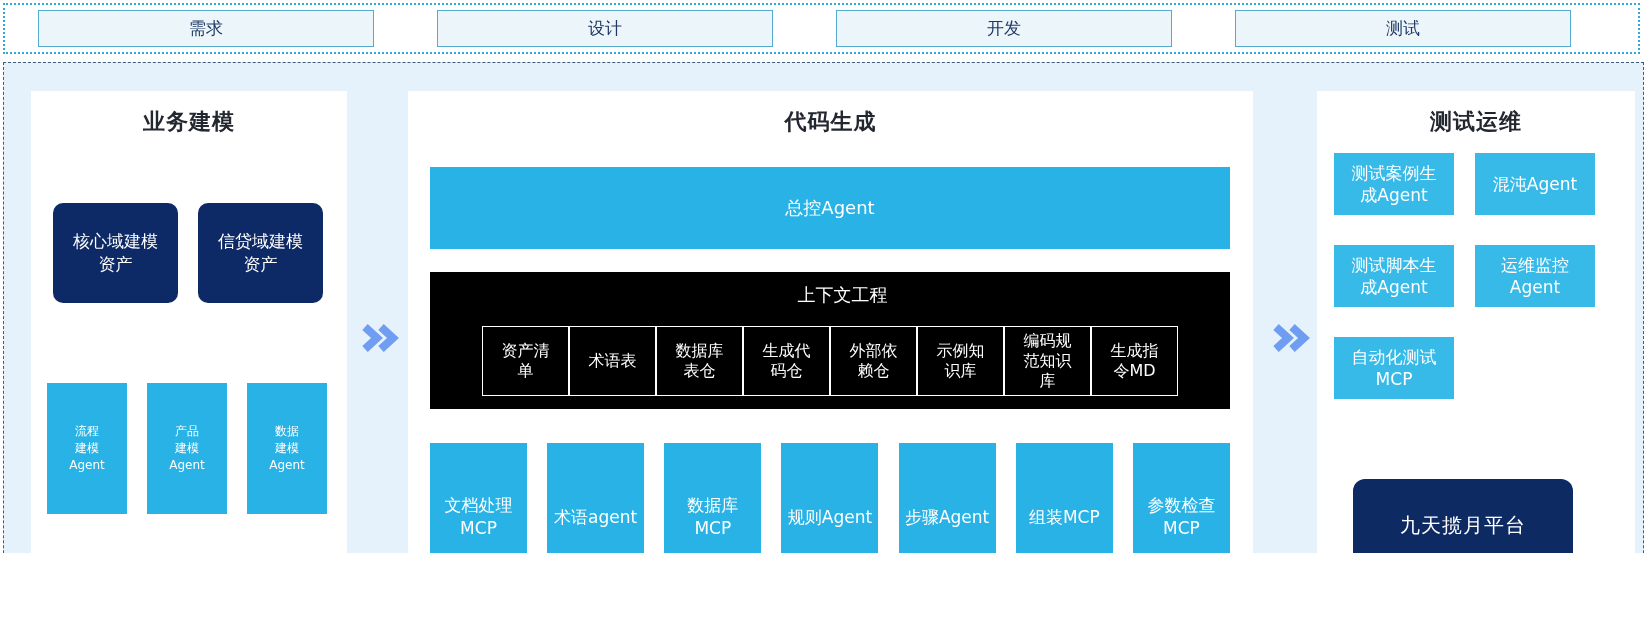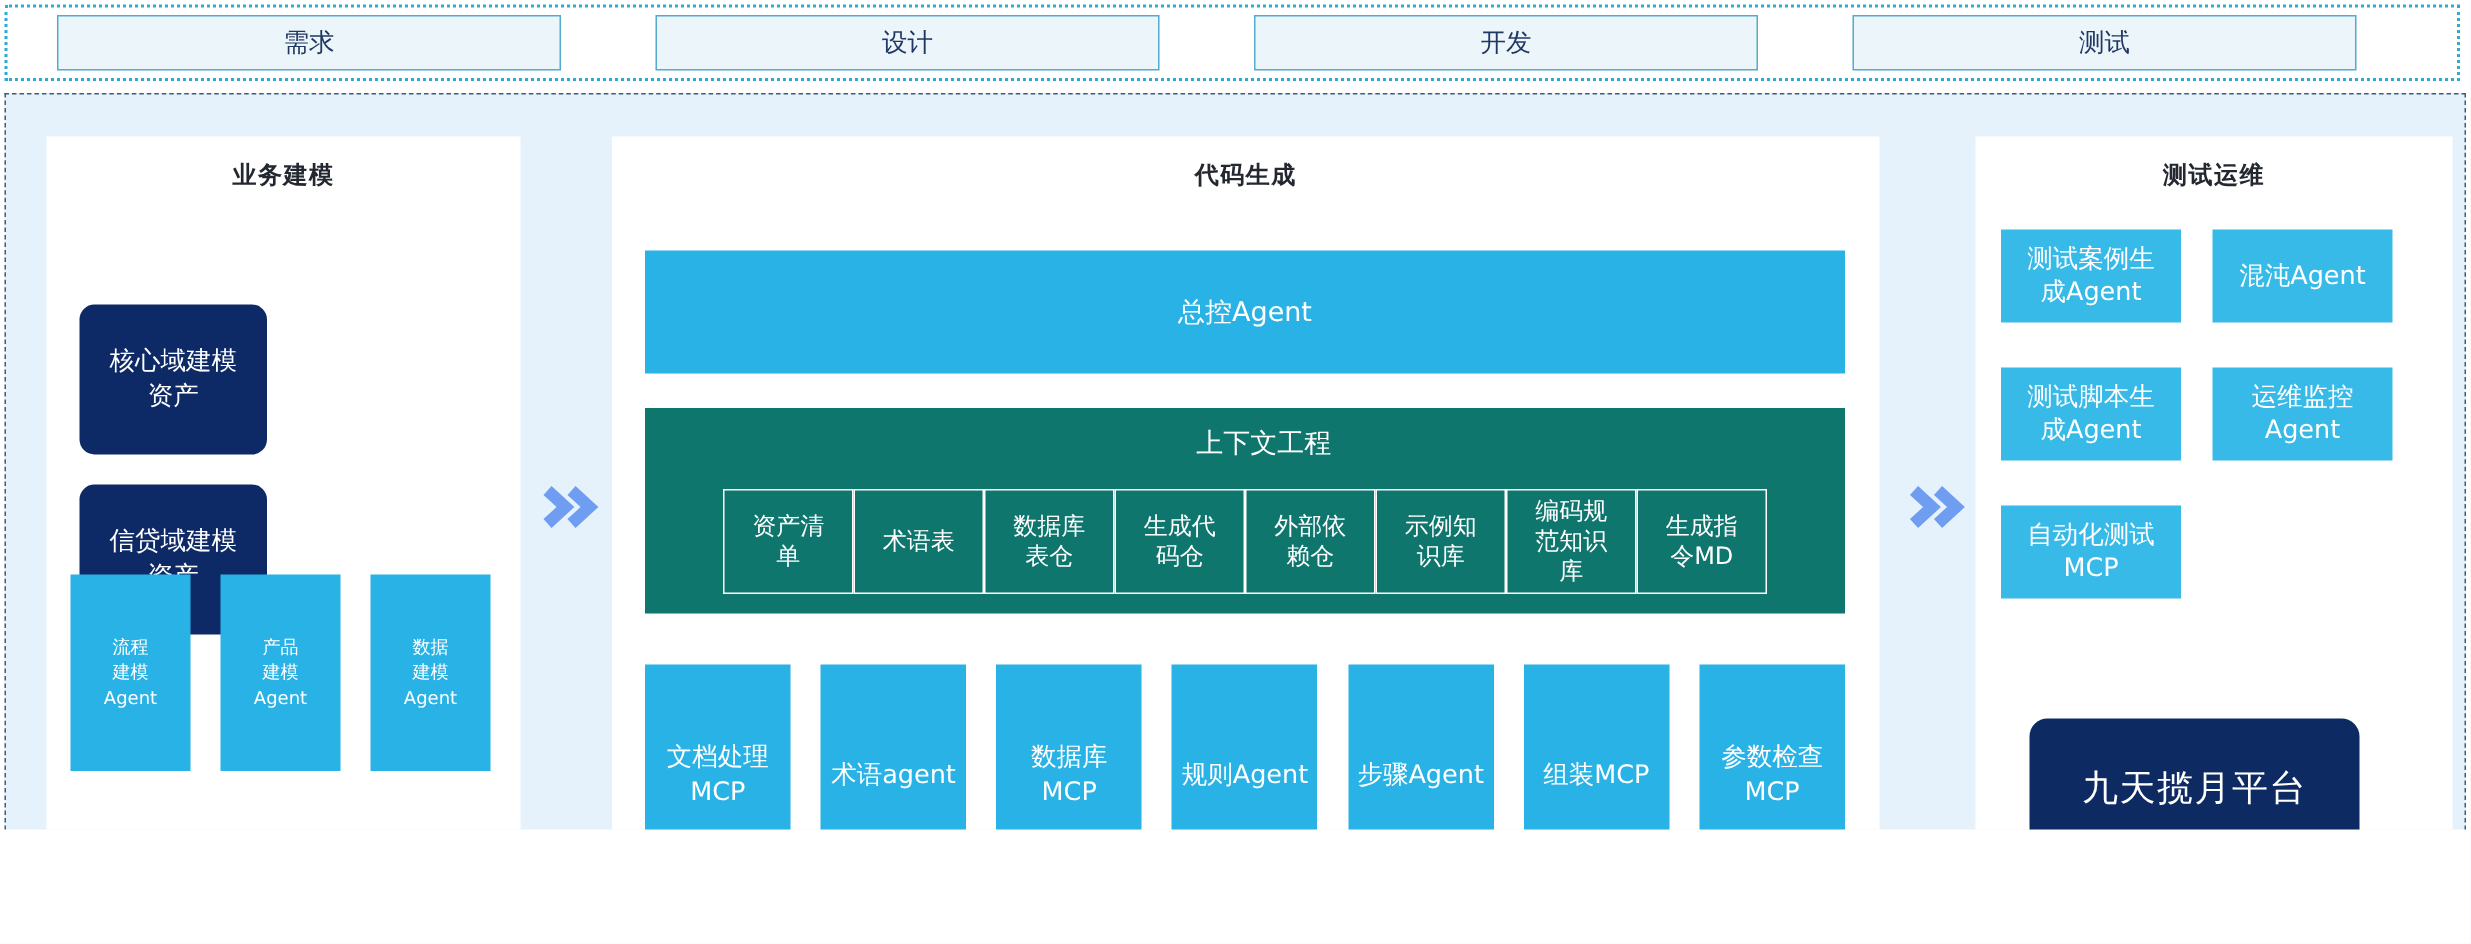--- a/index.html
+++ b/index.html
@@ -17,53 +17,53 @@
 
   
   .main { position:absolute; left:3px; top:62px; width:1641px; height:561px;
     border:1px dashed #3f5c78; background:#e6f2fb; }
 
   .panel { position:absolute; top:28px; height:516px; background:#ffffff; }
   .panel-left  { left:27px;  width:316px; }
   .panel-mid   { left:404px; width:845px; }
   .panel-right { left:1313px; width:318px; }
 
-  .panel-title { padding-top:16px; text-align:center; font-size:16px; font-weight:bold;
+  .panel-title { padding-top:16px; text-align:center; font-size:22px; font-weight:bold;
     color:#23272f; letter-spacing:1px; }
 
   .cell { display:flex; align-items:center; justify-content:center; text-align:center;
     color:#ffffff; white-space:pre-line; }
 
   
-  .asset-row { position:absolute; left:22px; top:112px; display:flex; gap:20px;flex-direction:column; }
+  .asset-row { position:absolute; left:22px; top:112px; display:flex; gap:20px; }
   .navy-box { width:125px; height:100px; border-radius:10px; background:#0e2a66;
     font-size:17px; line-height:1.35; padding:0 6px; }
   .agent-row { position:absolute; left:16px; top:292px; display:flex; gap:20px; }
   .agent-box { width:80px; height:131px; background:#29b2e5; font-size:12px; line-height:1.4; }
 
   
   .master-bar { position:absolute; left:22px; top:76px; width:800px; height:82px;
     background:#29b2e5; font-size:18px; }
   .context-box { position:absolute; left:22px; top:181px; width:800px; height:137px;
-    background:#0f766e;padding-left:25px; }
+    background:#000000;padding-left:25px; }
   .context-title { padding-top:11px; text-align:center; color:#ffffff; font-size:18px; }
   .context-items { position:absolute; left:20px; right:20px; top:54px;
     display:flex; justify-content:center;border-radius:14px; }
   .context-item { width:87px; height:70px; border:1px solid #ffffff;
     font-size:16px; line-height:1.25; }
   .tools-row { position:absolute; left:22px; top:352px; width:800px;
     display:flex; justify-content:space-between; }
   .tool-box { width:97px; height:148px; background:#29b2e5; font-size:17px; line-height:1.35; }
 
   
   .ops-grid { position:absolute; left:17px; top:62px;
     display:grid; grid-template-columns:120px 120px; column-gap:21px; row-gap:30px; }
   .ops-box { width:120px; height:62px; background:#38bae8; font-size:17px; line-height:1.3; }
   .platform-box { position:absolute; left:36px; top:388px; width:220px; height:92px;
-    background:#0d2a63; border-radius:12px; font-size:24px; letter-spacing:1px; }
+    background:#0d2a63; border-radius:12px; font-size:20px; letter-spacing:1px; }
 
   
   .arrow { position:absolute; top:260px; width:36px; height:30px; }
   .arrow svg { overflow:visible; display:block; }
   .arrow-1 { left:357px; }
   .arrow-2 { left:1268px; }
 </style>
 </head>
 <body>
 

